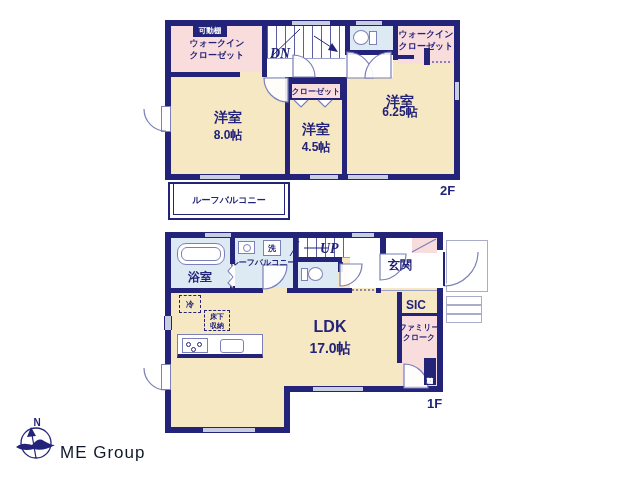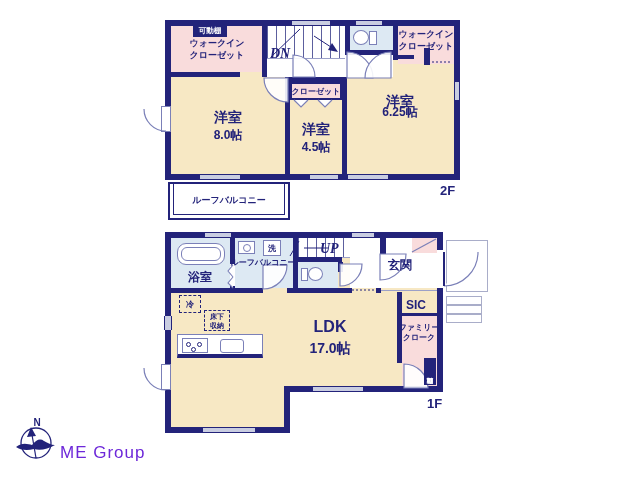--- a/index.html
+++ b/index.html
@@ -29,21 +29,21 @@
   .t9{font-size:9px;}
   .t8{font-size:8px;}
   .t7{font-size:7px;}
   .floor-tag{position:absolute;color:#23237a;font-weight:bold;font-size:13px;}
   .dnup{position:absolute;color:#23237a;font-family:"Liberation Serif",serif;
         font-style:italic;font-weight:bold;font-size:14px;}
   .badge{position:absolute;box-sizing:border-box;background:#23237a;color:#fff;
          font-weight:bold;text-align:center;overflow:hidden;}
   .vtext{writing-mode:vertical-rl;text-orientation:upright;}
   .note{position:absolute;color:#23237a;font-weight:bold;font-size:11px;white-space:nowrap;}
-  .brand{position:absolute;color:#6d28d9;font-size:17px;letter-spacing:1px;}
+  .brand{position:absolute;color:#0f172a;font-size:17px;letter-spacing:1px;}
   .balcony{position:absolute;box-sizing:border-box;background:#fff;border:2px solid #23237a;}
   .balcony-inner{position:absolute;left:3px;right:3px;top:0;bottom:3px;border:1px solid #23237a;border-top:none;}
   .porch{position:absolute;box-sizing:border-box;border:1px solid #a9adc9;background:transparent;}
   svg text{font-family:"Liberation Sans",sans-serif;}
 </style>
 </head>
 <body>
 
 <div id="canvas">
 

